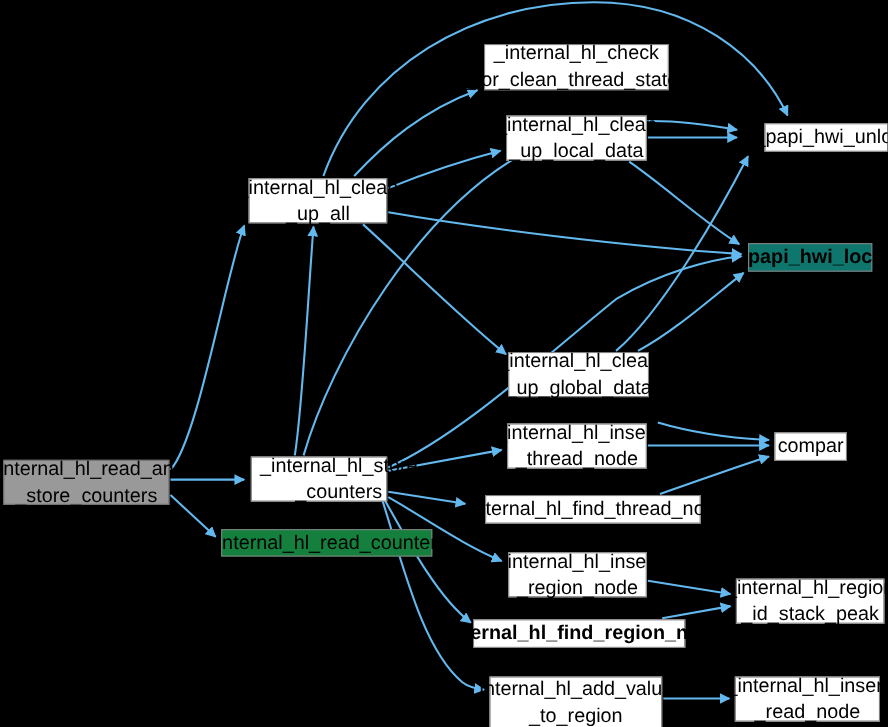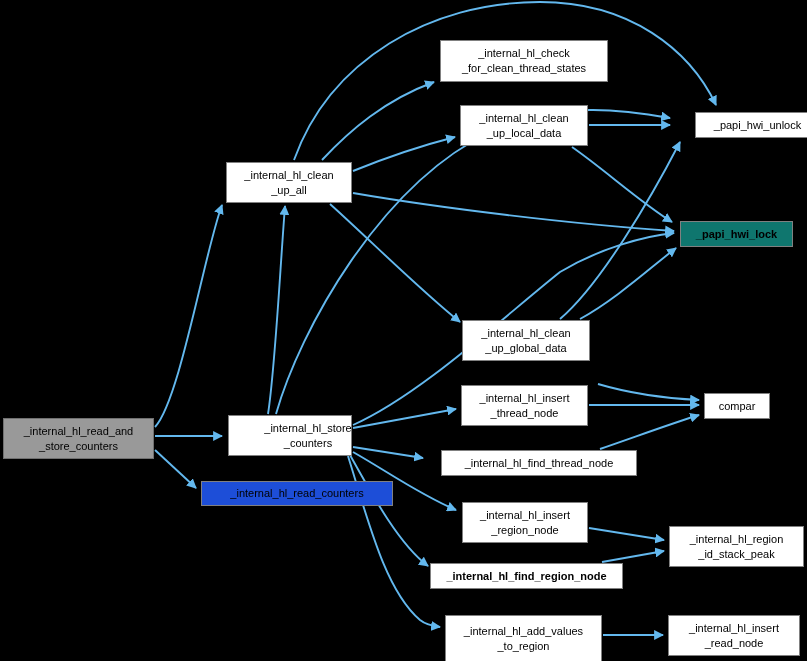--- a/index.html
+++ b/index.html
@@ -22,21 +22,21 @@
     width: 807px;
     height: 661px;
     pointer-events: none;
   }
   .node {
     position: absolute;
     box-sizing: border-box;
     background: #ffffff;
     border: 1px solid #808080;
     color: #000000;
-    font-size: 11px;
+    font-size: 18px;
     line-height: 1.32;
     text-align: center;
     display: flex;
     align-items: center;
     justify-content: center;
     white-space: pre;
     letter-spacing: 0px;
   }
   .node.highlight {
     background: #999999;
@@ -88,21 +88,21 @@
       </g>
   </svg>
 
   <div id="node-layer">
       <div class="node highlight" style="left: 3px; top: 418px; width: 151px; height: 41px; background: rgb(153, 153, 153);"><span class="node-label">_internal_hl_read_and
 _store_counters</span></div>
       <div class="node" style="left: 226px; top: 162px; width: 126px; height: 41px; background: rgb(255, 255, 255); border-color: rgb(128, 128, 128);"><span class="node-label">_internal_hl_clean
 _up_all</span></div>
       <div class="node" style="left: 228px; top: 415px; width: 124px; height: 41px; background: rgb(255, 255, 255); border-color: rgb(128, 128, 128); padding-left: 36px;"><span class="node-label">_internal_hl_store
 _counters</span></div>
-      <div class="node" style="left: 201px; top: 481px; width: 192px; height: 25px; background: #1d4ed8; border-color: rgb(128, 128, 128);"><span class="node-label">_internal_hl_read_counters</span></div>
+      <div class="node" style="left: 201px; top: 481px; width: 192px; height: 25px; background: #15803d; border-color: rgb(128, 128, 128);"><span class="node-label">_internal_hl_read_counters</span></div>
       <div class="node" style="left: 440px; top: 40px; width: 168px; height: 42px; background: rgb(255, 255, 255); border-color: rgb(128, 128, 128);"><span class="node-label">_internal_hl_check
 _for_clean_thread_states</span></div>
       <div class="node" style="left: 460px; top: 105px; width: 128px; height: 41px; background: rgb(255, 255, 255); border-color: rgb(128, 128, 128);"><span class="node-label">_internal_hl_clean
 _up_local_data</span></div>
       <div class="node" style="left: 675px; top: 112px; width: 125px; height: 26px; background: rgb(255, 255, 255); border-color: rgb(128, 128, 128); margin-left: 20px;"><span class="node-label">_papi_hwi_unlock</span></div>
       <div class="node" style="left: 680px; top: 221px; width: 113px; height: 26px; background: #0f766e; border-color: rgb(128, 128, 128); font-weight: bold;"><span class="node-label">_papi_hwi_lock</span></div>
       <div class="node" style="left: 462px; top: 320px; width: 128px; height: 41px; background: rgb(255, 255, 255); border-color: rgb(128, 128, 128);"><span class="node-label">_internal_hl_clean
 _up_global_data</span></div>
       <div class="node" style="left: 461px; top: 385px; width: 127px; height: 41px; background: rgb(255, 255, 255); border-color: rgb(128, 128, 128);"><span class="node-label">_internal_hl_insert
 _thread_node</span></div>

